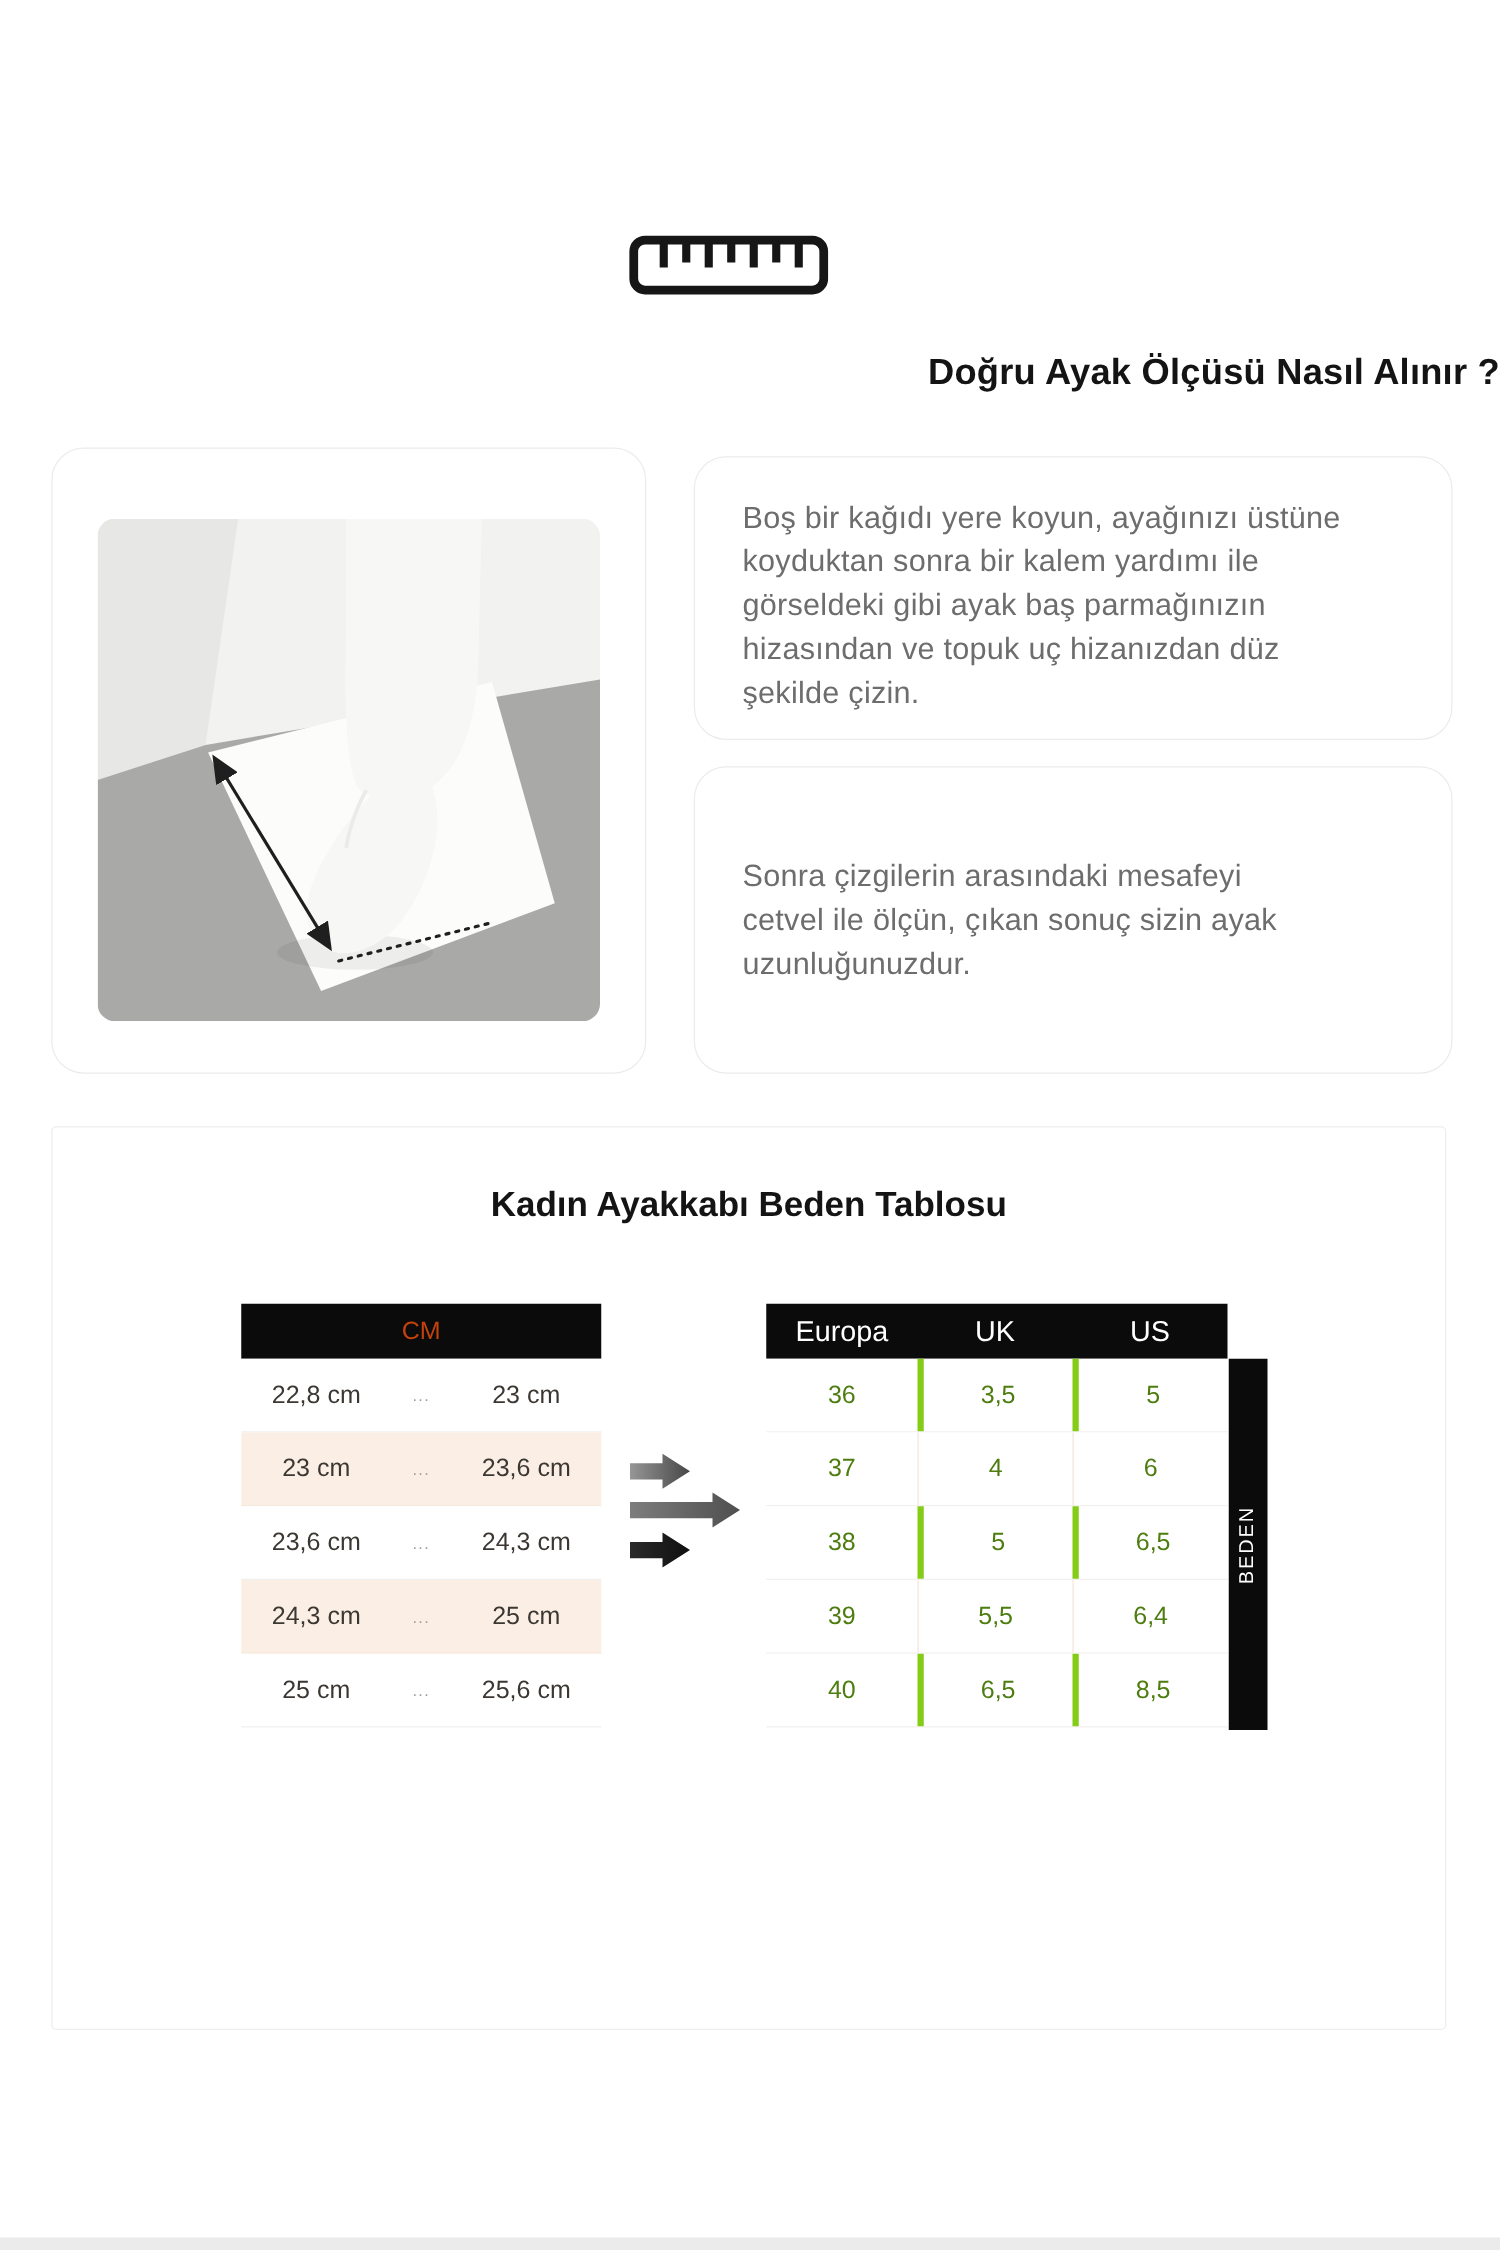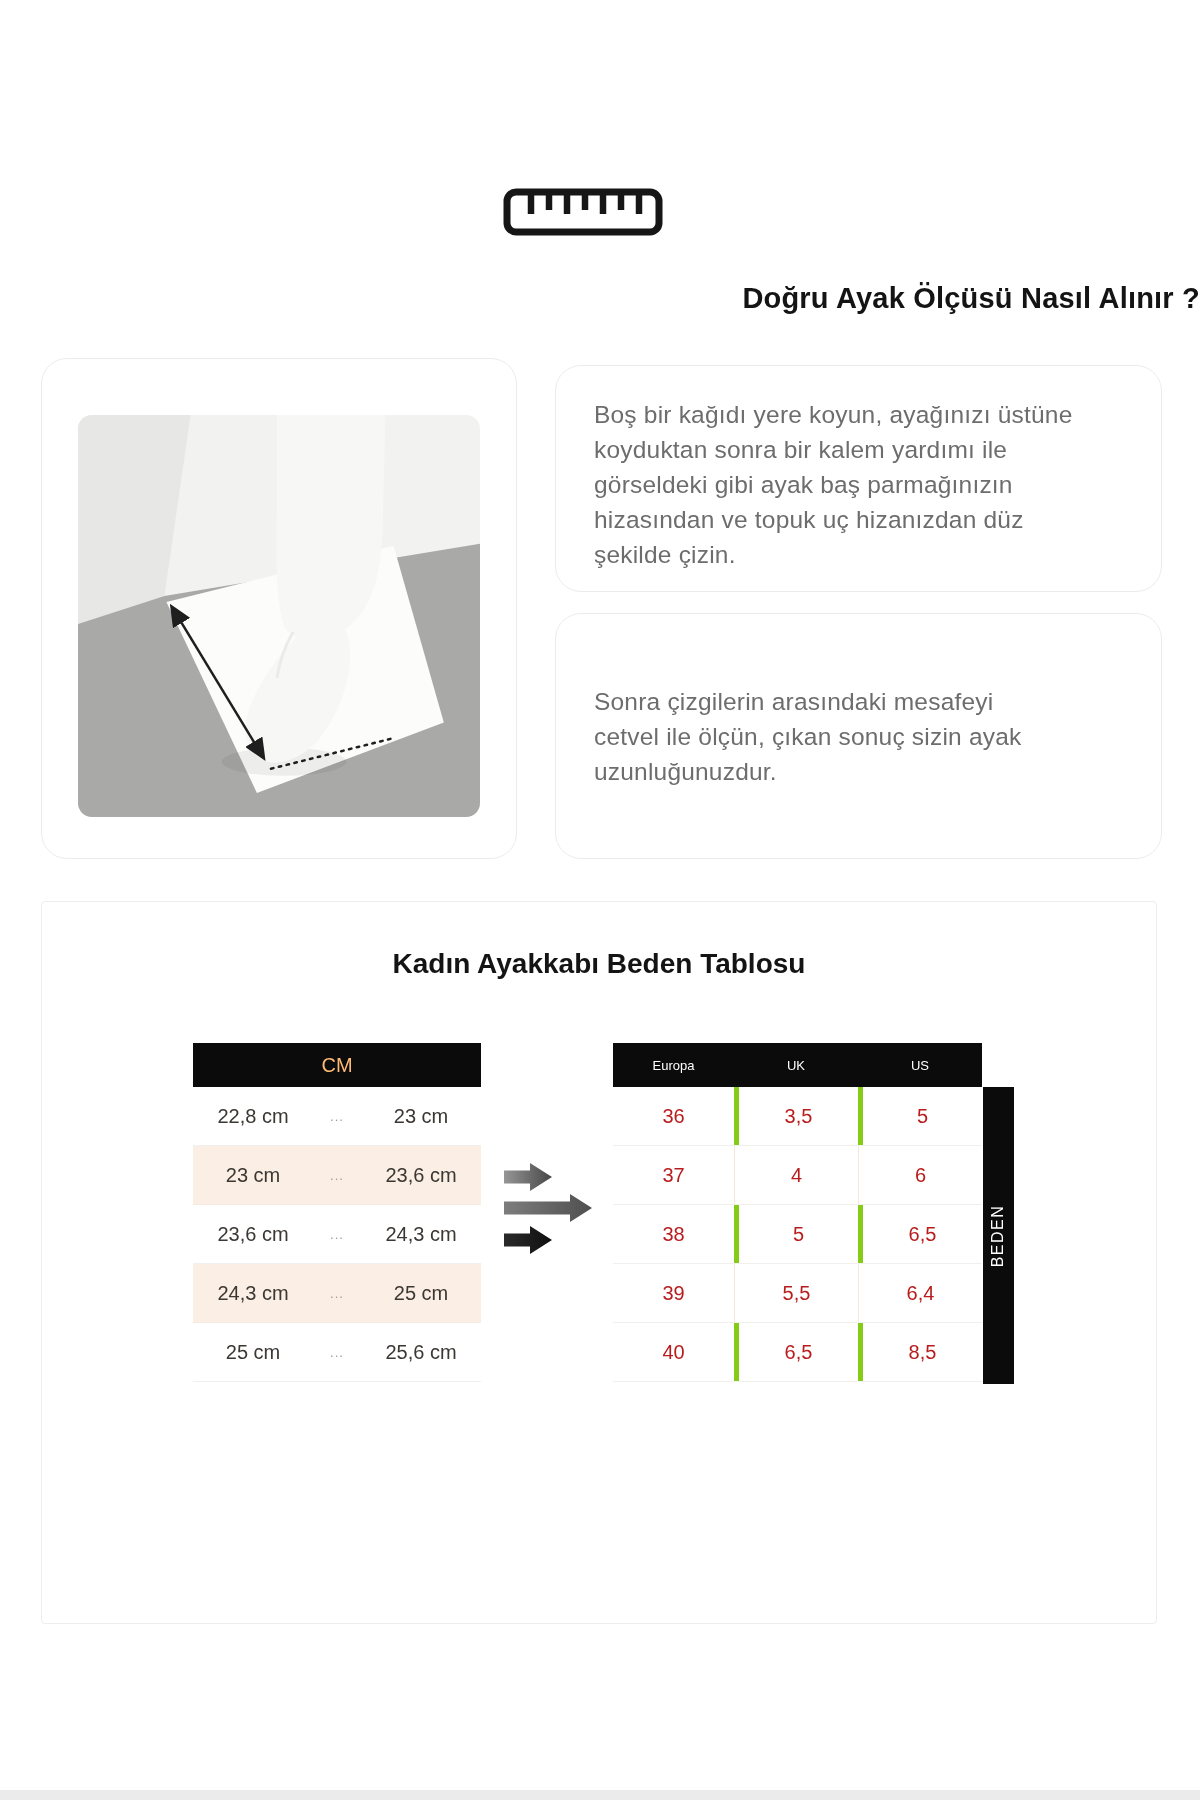--- a/index.html
+++ b/index.html
@@ -30,39 +30,39 @@
     margin:0 28px 0 38px;font-size:24.5px;line-height:35px;color:#6d6d6d;
     white-space:pre-line;letter-spacing:.2px;
   }
   .text-card-1 .instruction{margin-top:31px;}
   
   .size-card{left:41px;top:901px;width:1116px;height:723px;border-radius:4px;border-color:#ededed;}
   .size-title{
     margin:46px 0 0 0;text-align:center;font-size:28px;font-weight:700;color:#141414;
   }
   .table-header{
-    height:44px;background:#0b0b0b;color:#fdba74;font-size:20px;
+    height:44px;background:#0b0b0b;color:#c2410c;font-size:20px;
     display:flex;align-items:center;justify-content:center;box-sizing:border-box;
   }
   .cm-table{position:absolute;left:151px;top:141px;width:288px;}
   .cm-row{
     height:59px;display:grid;grid-template-columns:1fr 48px 1fr;align-items:center;
     text-align:center;font-size:20px;font-weight:500;color:#3b3733;
     background:#ffffff;border-bottom:1px solid #f2f0ee;box-sizing:border-box;
   }
   .row-alt{background:#fbeee4;border-bottom:1px solid #f6e9dd;}
   .dots{color:#a39a91;font-size:13px;letter-spacing:1px;font-weight:400;}
   .eu-table{position:absolute;left:571px;top:141px;width:369px;}
   .eu-header{
-    height:44px;background:#0b0b0b;color:#ffffff;font-size:13px;
+    height:44px;background:#0b0b0b;color:#ffffff;font-size:23px;
     display:grid;grid-template-columns:121fr 124fr 124fr;align-items:center;text-align:center;
   }
   .eu-row{
     height:59px;display:grid;grid-template-columns:121fr 124fr 124fr;align-items:center;
-    text-align:center;font-size:20px;font-weight:500;color:#b91c1c;
+    text-align:center;font-size:20px;font-weight:500;color:#4d7c0f;
     background:#ffffff;border-bottom:1px solid #f2f0ee;box-sizing:border-box;
   }
   .eu-row > div{border-left:5px solid #84cc16;height:100%;display:flex;align-items:center;justify-content:center;}
   .eu-row > div:first-child{border-left:none;}
   .eu-row.row-alt > div{border-left:1px solid #f3e6da;}
   .eu-row.row-alt > div:first-child{border-left:none;}
   .beden-bar{
     position:absolute;left:941px;top:185px;width:31px;height:297px;background:#0b0b0b;
     display:flex;align-items:center;justify-content:center;
   }

